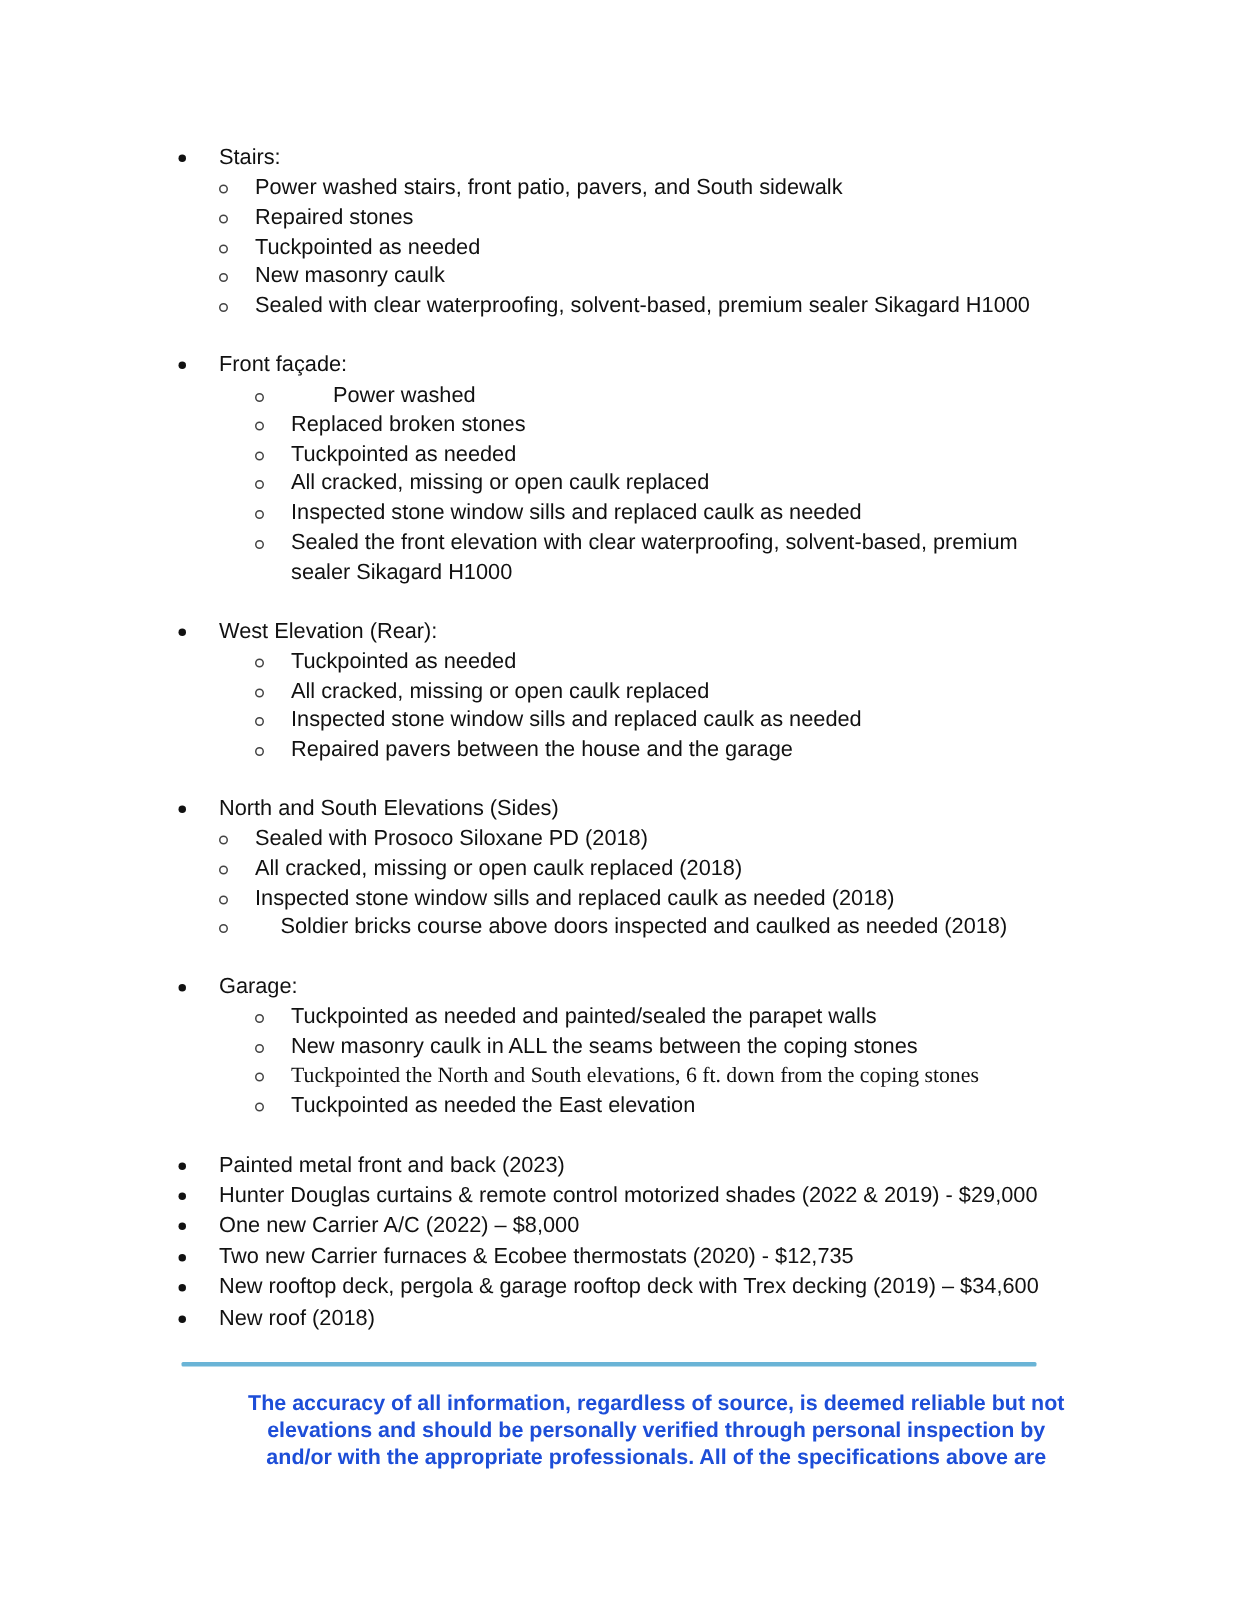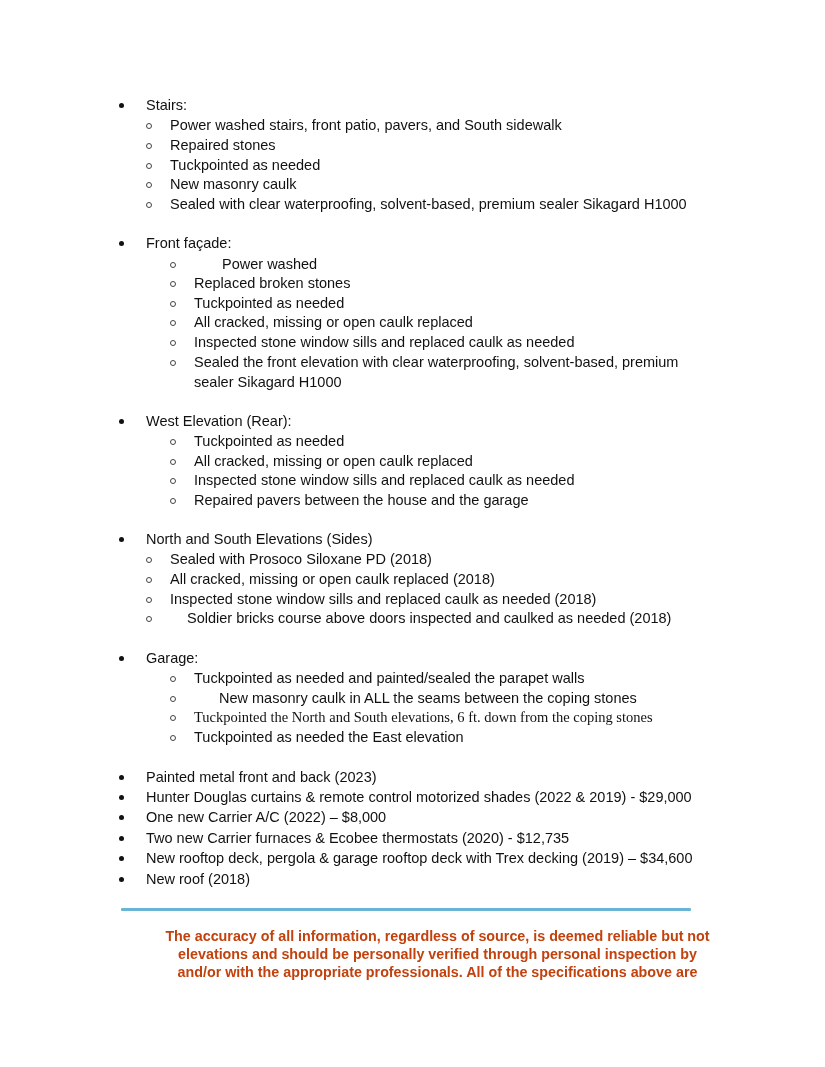--- a/index.html
+++ b/index.html
@@ -6,21 +6,21 @@
   body { width:825px; height:1067px; position:relative; overflow:hidden;
          font-family:"Liberation Sans", sans-serif; color:#111; font-size:14.5px; }
   .page { position:absolute; left:0; top:0; width:825px; height:819px; }
   .row { position:absolute; white-space:nowrap; line-height:19px; }
   .b1 { position:absolute; left:119px; }
   .b1::before { content:""; position:absolute; left:0; top:7px; width:5px; height:5px; border-radius:50%; background:#111; }
   .t1 { position:absolute; left:146px; }
   .sub { position:absolute; }
   .sub::before { content:""; position:absolute; left:0; top:7px; width:5px; height:5px; border-radius:50%; border:1px solid #444; box-sizing:border-box; width:6px; height:6px; }
   .rule { position:absolute; left:121px; top:908px; width:570px; height:3px; background:#6ab4d6; border-radius:1px; }
-  .disclaimer { position:absolute; left:140px; top:927px; width:595px; text-align:center; font-weight:bold; font-size:14.3px; line-height:18px; color:#c2410c; }
+  .disclaimer { position:absolute; left:140px; top:927px; width:595px; text-align:center; font-weight:bold; font-size:14.3px; line-height:18px; color:#1d4ed8; }
 </style>
 </head>
 <body>
 
 <div class="page">
 
   <div class="row" style="top:96px;">
     <span class="b1"></span>
     <span class="t1">Stairs:</span>
   </div>
@@ -99,21 +99,21 @@
     </div>
 
   <div class="row" style="top:649px;">
     <span class="b1"></span>
     <span class="t1">Garage:</span>
   </div>
   <div class="row sub" style="top:669px;left:170px;">
       <span style="position:absolute;left:24px;">Tuckpointed as needed and painted/sealed the parapet walls</span>
     </div>
   <div class="row sub" style="top:689px;left:170px;">
-      <span style="position:absolute;left:24px;margin-left:25px;">New masonry caulk in ALL the seams between the coping stones</span>
+      <span style="position:absolute;left:24px;">New masonry caulk in ALL the seams between the coping stones</span>
     </div>
   <div class="row sub" style="top:708px;left:170px;">
       <span style="position:absolute;left:24px;font-family:Liberation Serif, serif;">Tuckpointed the North and South elevations, 6 ft. down from the coping stones</span>
     </div>
   <div class="row sub" style="top:728px;left:170px;">
       <span style="position:absolute;left:24px;">Tuckpointed as needed the East elevation</span>
     </div>
 
   <div class="row" style="top:768px;">
       <span class="b1"></span>

